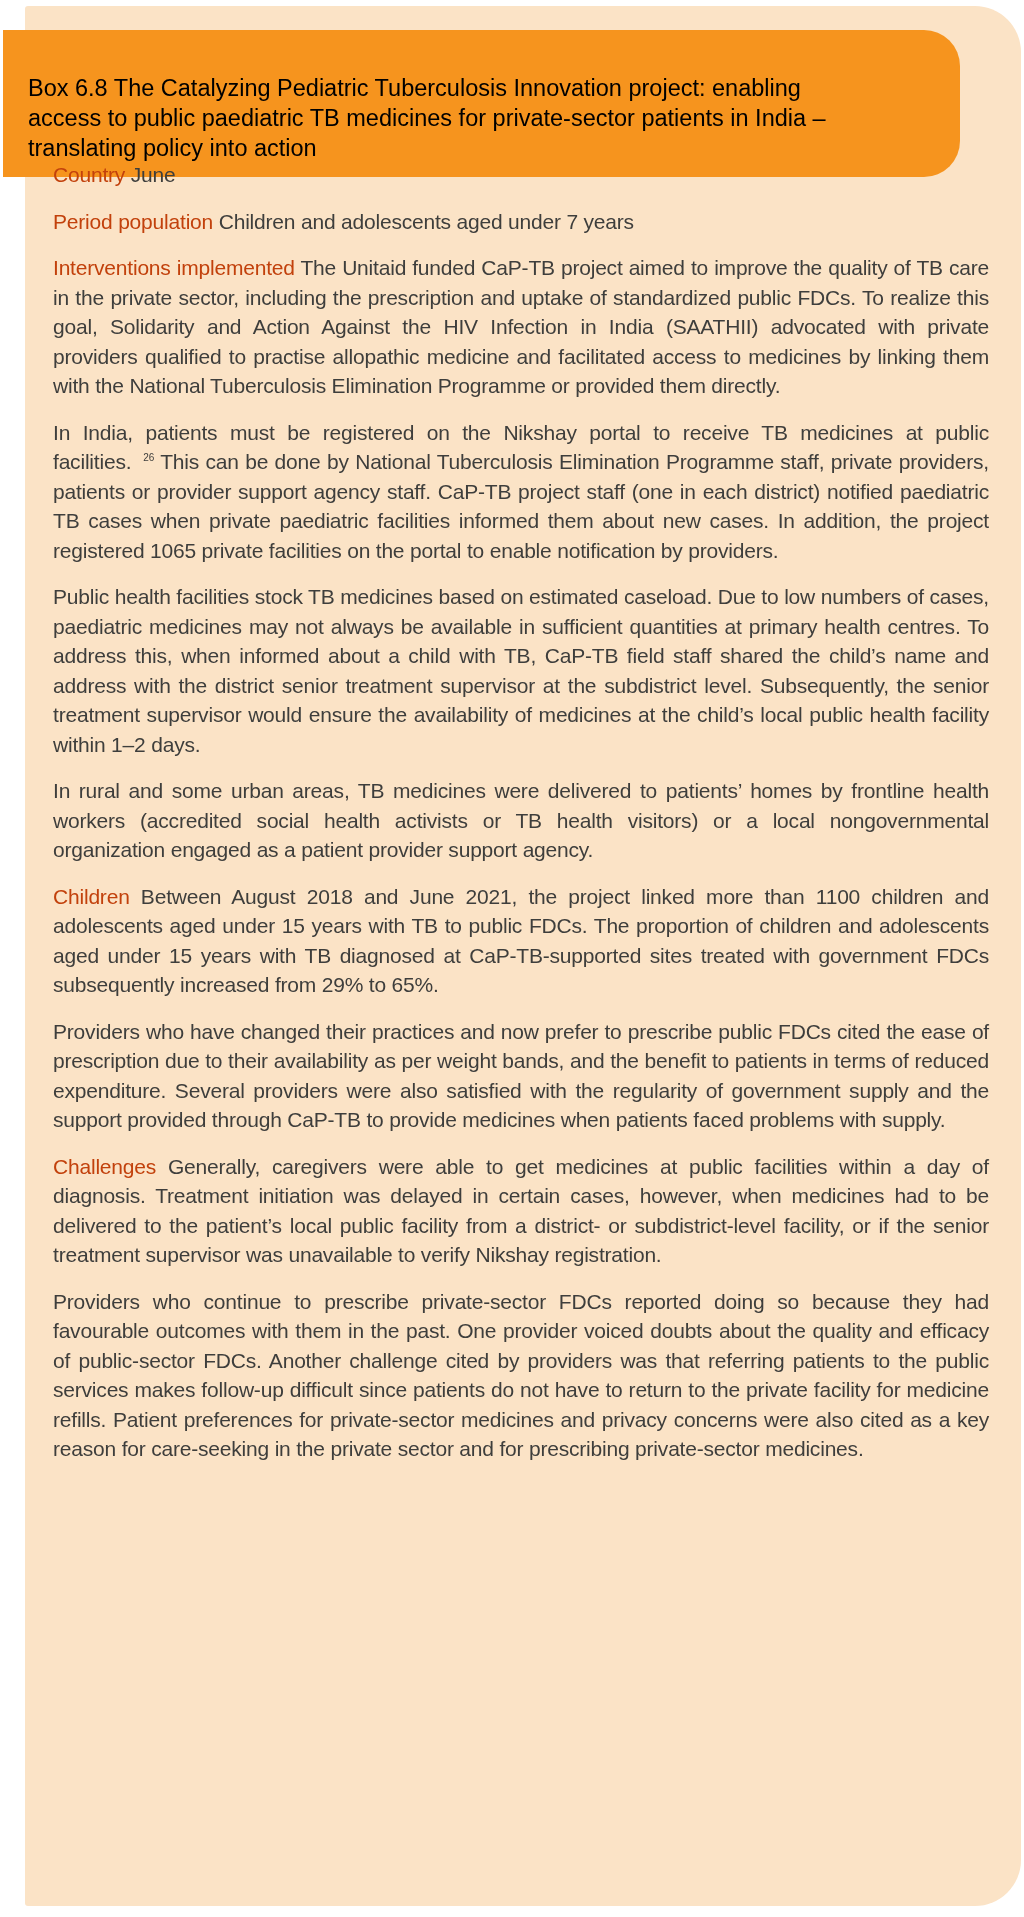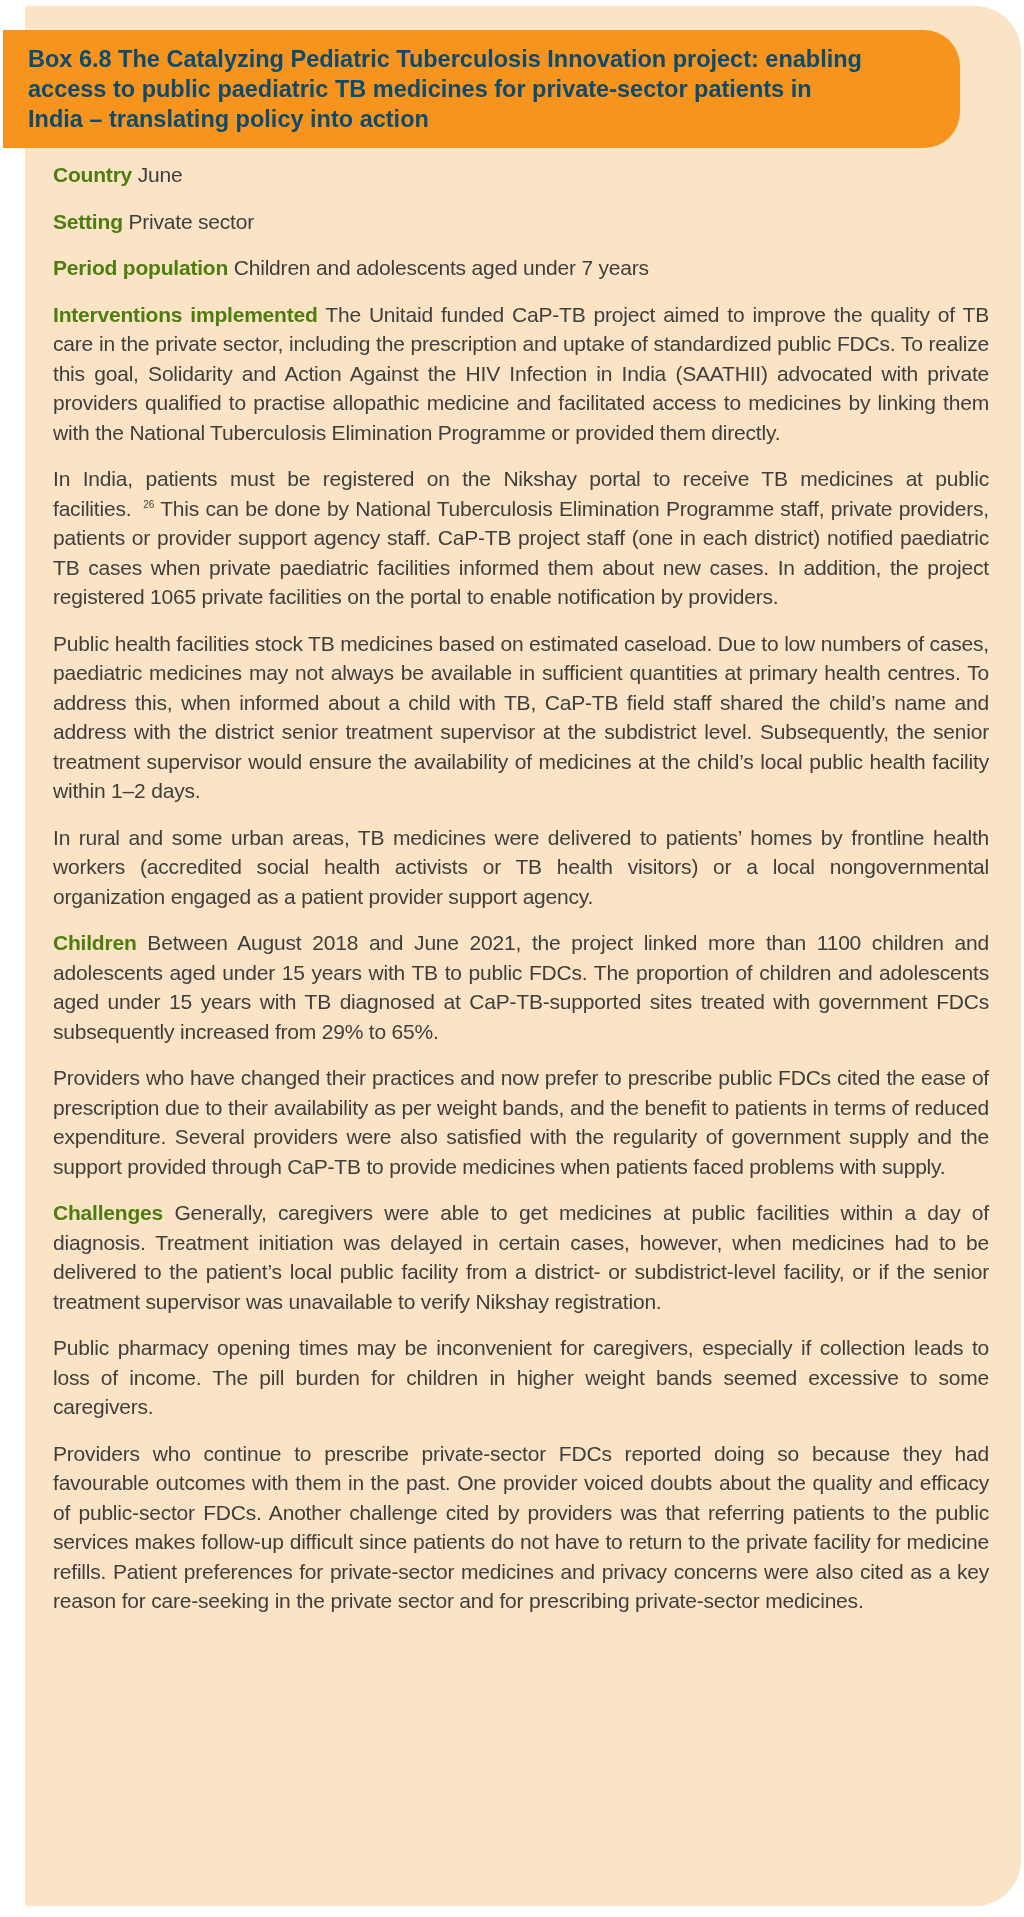--- a/index.html
+++ b/index.html
@@ -30,44 +30,45 @@
     top: 30px;
     width: 957px;
     min-height: 115px;
     background: #F6941E;
     border-radius: 0 36px 36px 0;
     padding: 14px 95px 14px 25px;
     display: flex;
     align-items: center;
   }
   .header-band h1 {
-    color: #0c4a6e;
+    color: #000000;
     font-size: 23.5px;
     line-height: 30px;
-    font-weight: bold;
+    font-weight: normal;
     letter-spacing: 0;
+    margin-top: 29px;
   }
   .content {
     position: absolute;
     left: 25px;
     top: 160px;
     width: 996px;
     padding: 0 32px 0 28px;
   }
   .content p {
     font-size: 21px;
     line-height: 29.5px;
     letter-spacing: -0.2px;
     color: #3E3E3C;
     text-align: justify;
     margin-bottom: 17px;
   }
   .content p strong {
-    color: #4d7c0f;
-    font-weight: bold;
+    color: #c2410c;
+    font-weight: normal;
   }
   .content p sup {
     font-size: 10px;
     line-height: 0;
     vertical-align: super;
     margin-left: 12px;
   }
 </style>
 </head>
 <body>
@@ -75,25 +76,23 @@
 <div class="page">
   <div class="panel"></div>
 
   <div class="header-band">
     <h1>Box 6.8 The Catalyzing Pediatric Tuberculosis Innovation project: enabling access to public paediatric TB medicines for private-sector patients in India – translating policy into action</h1>
   </div>
 
   <div class="content">
 
   <p><strong>Country</strong><span> June</span></p>
-      <p><strong>Setting</strong><span> Private sector</span></p>
       <p><strong>Period population</strong><span> Children and adolescents aged under 7 years</span></p>
       <p><strong>Interventions implemented</strong><span> The Unitaid funded CaP-TB project aimed to improve the quality of TB care in the private sector, including the prescription and uptake of standardized public FDCs. To realize this goal, Solidarity and Action Against the HIV Infection in India (SAATHII) advocated with private providers qualified to practise allopathic medicine and facilitated access to medicines by linking them with the National Tuberculosis Elimination Programme or provided them directly.</span></p>
       <p><span>In India, patients must be registered on the Nikshay portal to receive TB medicines at public facilities.</span><sup>26</sup><span> This can be done by National Tuberculosis Elimination Programme staff, private providers, patients or provider support agency staff. CaP-TB project staff (one in each district) notified paediatric TB cases when private paediatric facilities informed them about new cases. In addition, the project registered 1065 private facilities on the portal to enable notification by providers.</span></p>
       <p><span>Public health facilities stock TB medicines based on estimated caseload. Due to low numbers of cases, paediatric medicines may not always be available in sufficient quantities at primary health centres. To address this, when informed about a child with TB, CaP-TB field staff shared the child’s name and address with the district senior treatment supervisor at the subdistrict level. Subsequently, the senior treatment supervisor would ensure the availability of medicines at the child’s local public health facility within 1–2 days.</span></p>
       <p><span>In rural and some urban areas, TB medicines were delivered to patients’ homes by frontline health workers (accredited social health activists or TB health visitors) or a local nongovernmental organization engaged as a patient provider support agency.</span></p>
       <p><strong>Children</strong><span> Between August 2018 and June 2021, the project linked more than 1100 children and adolescents aged under 15 years with TB to public FDCs. The proportion of children and adolescents aged under 15 years with TB diagnosed at CaP-TB-supported sites treated with government FDCs subsequently increased from 29% to 65%.</span></p>
       <p><span>Providers who have changed their practices and now prefer to prescribe public FDCs cited the ease of prescription due to their availability as per weight bands, and the benefit to patients in terms of reduced expenditure. Several providers were also satisfied with the regularity of government supply and the support provided through CaP-TB to provide medicines when patients faced problems with supply.</span></p>
       <p><strong>Challenges</strong><span> Generally, caregivers were able to get medicines at public facilities within a day of diagnosis. Treatment initiation was delayed in certain cases, however, when medicines had to be delivered to the patient’s local public facility from a district- or subdistrict-level facility, or if the senior treatment supervisor was unavailable to verify Nikshay registration.</span></p>
-      <p><span>Public pharmacy opening times may be inconvenient for caregivers, especially if collection leads to loss of income. The pill burden for children in higher weight bands seemed excessive to some caregivers.</span></p>
       <p><span>Providers who continue to prescribe private-sector FDCs reported doing so because they had favourable outcomes with them in the past. One provider voiced doubts about the quality and efficacy of public-sector FDCs. Another challenge cited by providers was that referring patients to the public services makes follow-up difficult since patients do not have to return to the private facility for medicine refills. Patient preferences for private-sector medicines and privacy concerns were also cited as a key reason for care-seeking in the private sector and for prescribing private-sector medicines.</span></p>
     </div>
 </div>
 
 </body></html>

